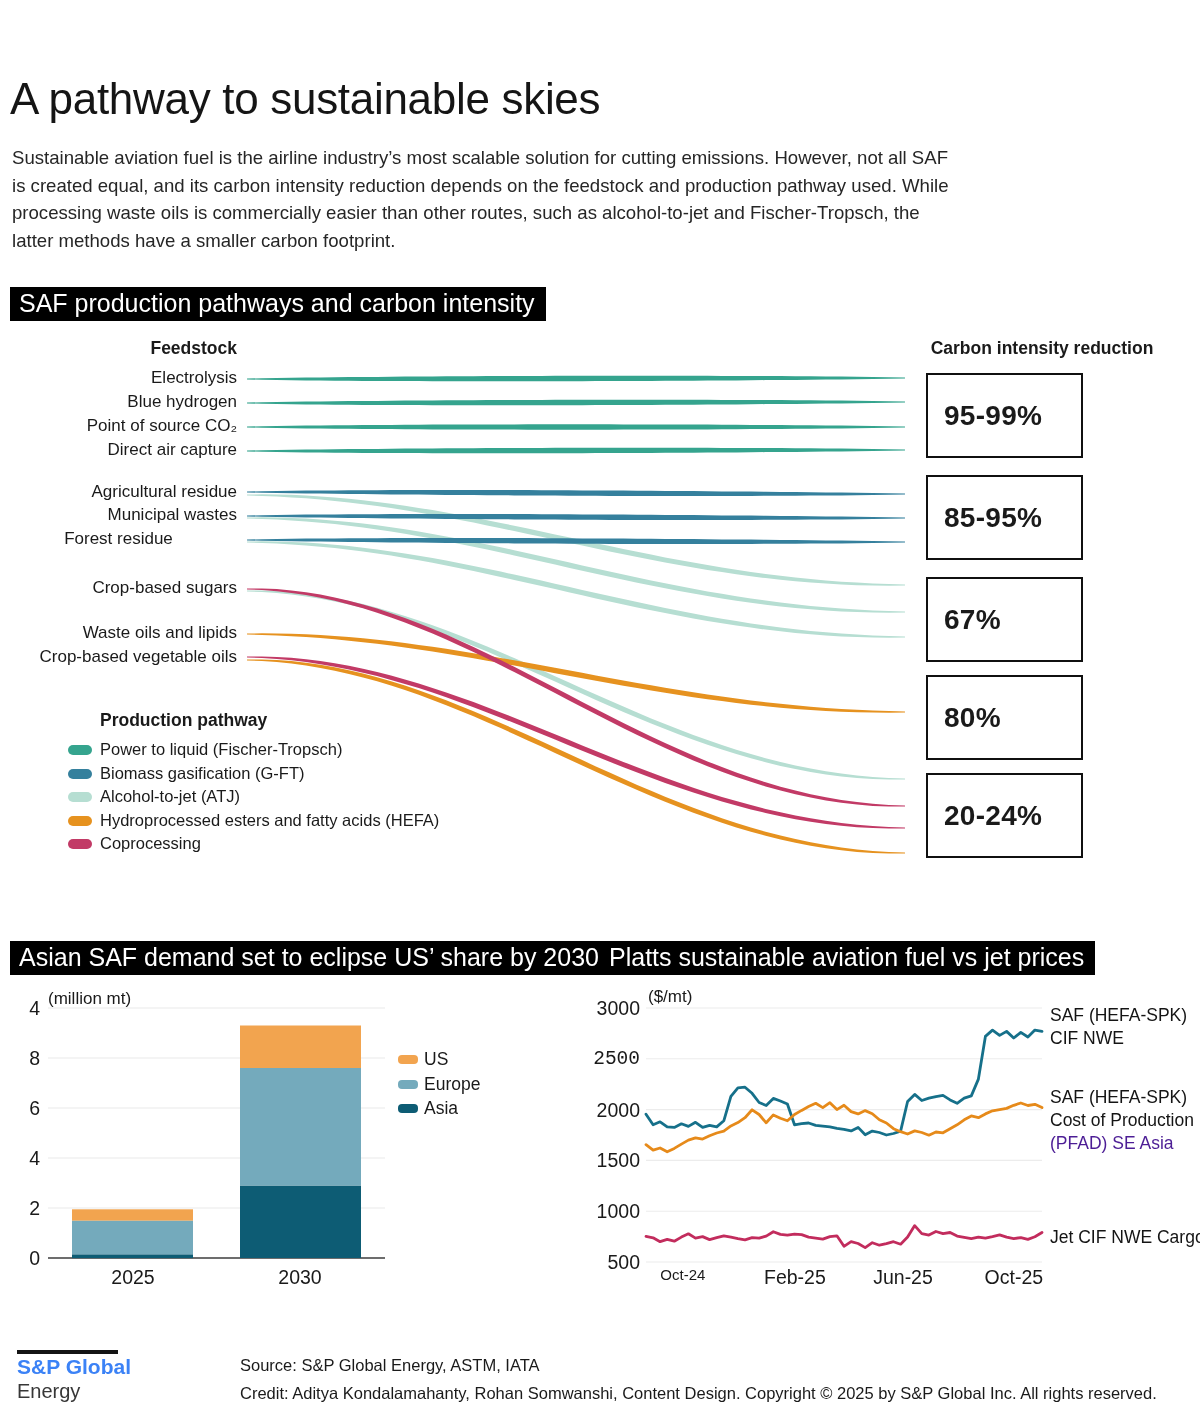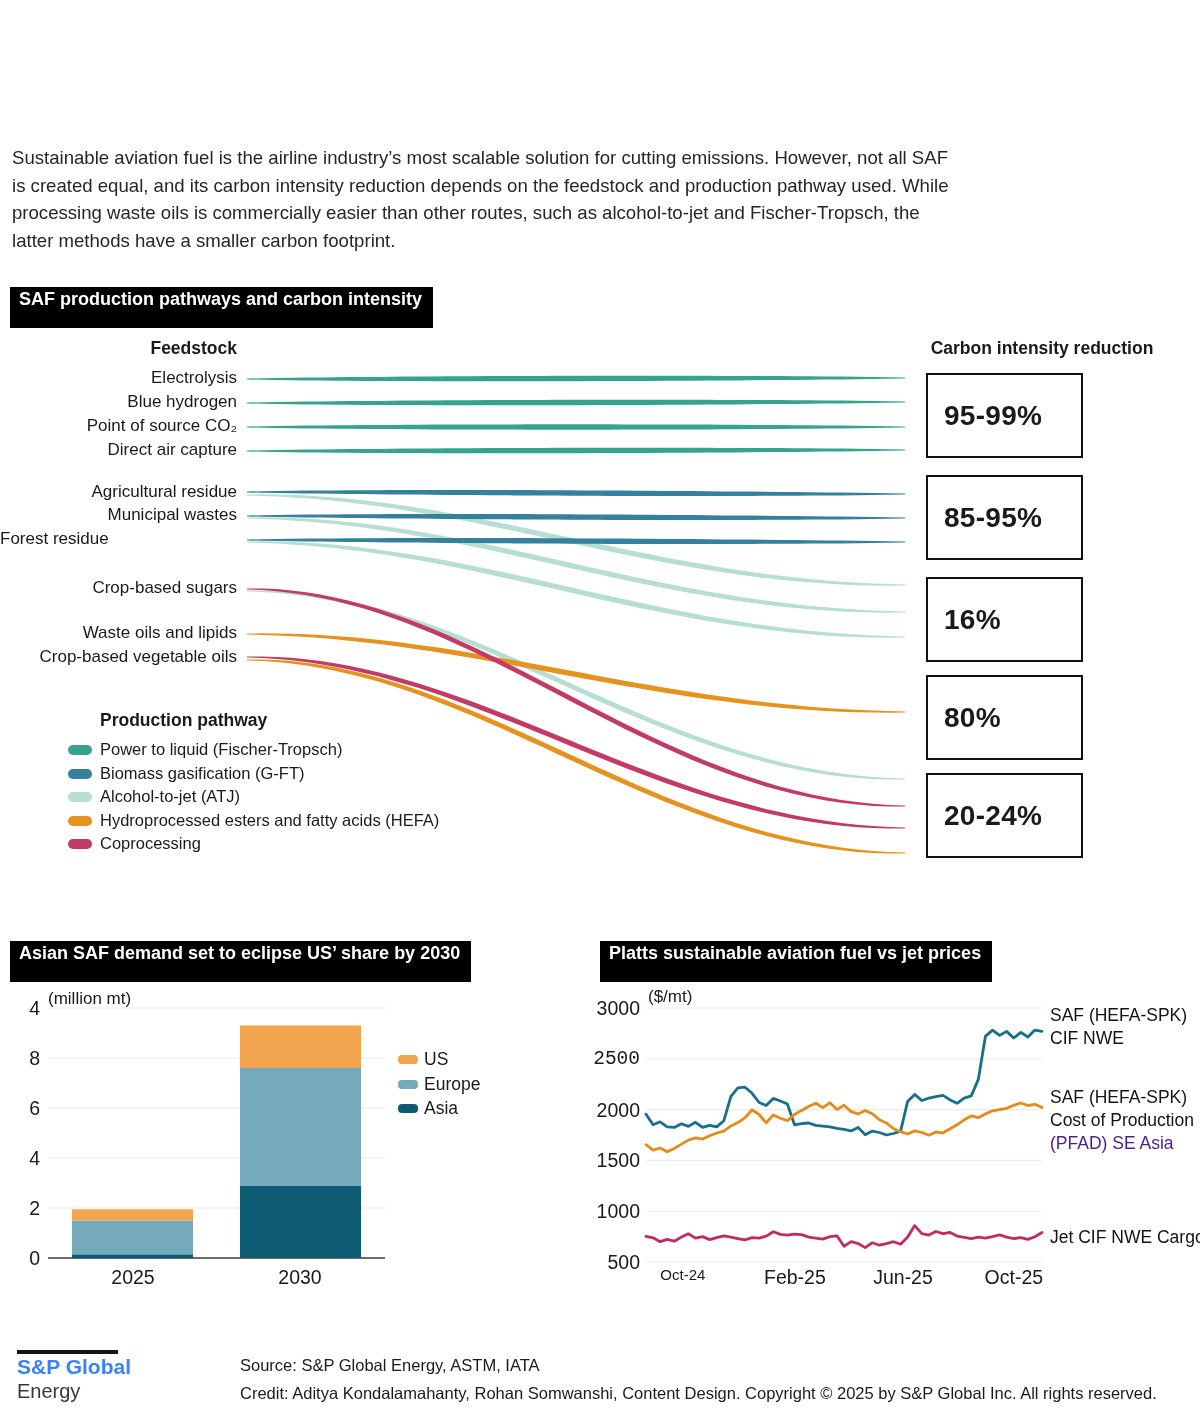--- a/index.html
+++ b/index.html
@@ -1,19 +1,19 @@
 <!DOCTYPE html>
 <html><head>
 <meta charset="utf-8">
 <style>
   html,body{margin:0;padding:0;background:#ffffff}
   body, div{font-family:"Liberation Sans","DejaVu Sans",sans-serif;color:#1a1a1a}
   #stage{position:relative;width:1200px;height:1415px;background:#fff;overflow:hidden}
   .abs{position:absolute;white-space:nowrap}
-  .badge2{background:#000;color:#fff;display:inline-block;font-weight:700;font-size:18px;padding:2px 11px 18px 9px}
+  .badge2{background:#000;color:#fff;display:inline-block;font-weight:400;font-size:25px;padding:2px 11px 3px 9px}
   #title-badge{left:10px;top:8px;background:#000;color:#fff;display:inline-block;font-size:45px;font-weight:500;padding:1px 16px 8px 9px;letter-spacing:.3px}
   #subtitle{left:10px;top:74px;font-size:44px;font-weight:500;color:#151515;letter-spacing:-.3px}
   #intro{left:12px;top:144px;width:948px;font-size:18.6px;line-height:27.6px;color:#262626;white-space:normal}
   #sankey-badge{left:10px;top:287px}
   #feed-head{left:0;top:338px;width:237px;text-align:right;font-weight:700;font-size:17.5px}
   #carbon-head{left:926px;top:338px;width:232px;text-align:center;font-weight:700;font-size:17.5px}
   #legend-title{left:100px;top:710px;font-weight:700;font-size:17.5px}
   #bar-badge{left:10px;top:941px}
   #bar-unit{left:48px;top:989px;font-size:17px}
   #line-badge{left:600px;top:941px}
@@ -63,20 +63,21 @@
       <line x1="646" y1="1211.2" x2="1042" y2="1211.2" stroke="#ececec" stroke-width="1.1"></line>
       <line x1="646" y1="1160.4" x2="1042" y2="1160.4" stroke="#ececec" stroke-width="1.1"></line>
       <line x1="646" y1="1109.6" x2="1042" y2="1109.6" stroke="#ececec" stroke-width="1.1"></line>
       <line x1="646" y1="1058.8" x2="1042" y2="1058.8" stroke="#ececec" stroke-width="1.1"></line>
       <line x1="646" y1="1008.0" x2="1042" y2="1008.0" stroke="#ececec" stroke-width="1.1"></line>
       <polyline points="646.0,1114.2 653.1,1124.8 660.1,1121.8 667.2,1126.9 674.3,1127.4 681.4,1123.8 688.4,1126.4 695.5,1122.3 702.6,1127.4 709.6,1125.3 716.7,1126.9 723.8,1120.8 730.9,1096.4 737.9,1087.8 745.0,1087.2 752.1,1093.3 759.1,1102.5 766.2,1105.5 773.3,1098.4 780.4,1101.0 787.4,1104.0 794.5,1124.8 801.6,1123.6 808.6,1123.0 815.7,1125.3 822.8,1126.1 829.9,1126.9 836.9,1128.4 844.0,1129.4 851.1,1130.9 858.1,1127.4 865.2,1134.8 872.3,1131.1 879.4,1132.5 886.4,1135.0 893.5,1133.5 900.6,1131.1 907.6,1101.5 914.7,1094.4 921.8,1100.5 928.9,1098.2 935.9,1096.6 943.0,1095.4 950.1,1099.9 957.1,1103.3 964.2,1098.2 971.3,1095.9 978.4,1079.1 985.4,1036.4 992.5,1030.1 999.6,1035.4 1006.6,1031.4 1013.7,1038.0 1020.8,1032.4 1027.9,1037.0 1034.9,1030.1 1042.0,1031.4" fill="none" stroke="#16708a" stroke-width="2.8" stroke-linejoin="round" stroke-linecap="round"></polyline>
       <polyline points="646.0,1144.7 653.1,1150.2 660.1,1148.0 667.2,1151.8 674.3,1148.4 681.4,1144.1 688.4,1140.1 695.5,1137.8 702.6,1139.1 709.6,1135.8 716.7,1133.0 723.8,1131.1 730.9,1125.9 737.9,1122.6 745.0,1117.7 752.1,1109.8 759.1,1114.5 766.2,1122.8 773.3,1114.9 780.4,1118.2 787.4,1120.8 794.5,1114.5 801.6,1110.4 808.6,1106.6 815.7,1103.3 822.8,1107.6 829.9,1102.7 836.9,1109.6 844.0,1105.3 851.1,1111.6 858.1,1113.9 865.2,1110.6 872.3,1113.7 879.4,1119.8 886.4,1123.0 893.5,1128.7 900.6,1131.7 907.6,1134.0 914.7,1130.9 921.8,1132.5 928.9,1135.2 935.9,1132.0 943.0,1132.8 950.1,1128.7 957.1,1124.8 964.2,1119.8 971.3,1115.9 978.4,1117.7 985.4,1113.9 992.5,1110.8 999.6,1109.6 1006.6,1108.4 1013.7,1105.3 1020.8,1103.0 1027.9,1105.5 1034.9,1104.3 1042.0,1107.6" fill="none" stroke="#e68a1a" stroke-width="2.8" stroke-linejoin="round" stroke-linecap="round"></polyline>
       <polyline points="646.0,1236.4 653.1,1237.8 660.1,1241.7 667.2,1239.4 674.3,1241.2 681.4,1237.1 688.4,1233.8 695.5,1238.1 702.6,1236.6 709.6,1239.6 716.7,1237.6 723.8,1235.8 730.9,1237.1 737.9,1238.6 745.0,1239.9 752.1,1237.6 759.1,1238.1 766.2,1236.1 773.3,1231.7 780.4,1234.4 787.4,1235.1 794.5,1234.1 801.6,1234.6 808.6,1237.1 815.7,1238.1 822.8,1239.1 829.9,1236.6 836.9,1235.8 844.0,1246.3 851.1,1241.7 858.1,1243.5 865.2,1247.6 872.3,1242.7 879.4,1245.2 886.4,1243.7 893.5,1241.7 900.6,1244.2 907.6,1237.1 914.7,1225.6 921.8,1233.6 928.9,1235.1 935.9,1231.5 943.0,1233.6 950.1,1232.5 957.1,1236.1 964.2,1237.4 971.3,1238.6 978.4,1237.1 985.4,1238.1 992.5,1236.6 999.6,1234.8 1006.6,1237.1 1013.7,1238.6 1020.8,1237.6 1027.9,1239.4 1034.9,1236.8 1042.0,1232.5" fill="none" stroke="#c22c5d" stroke-width="2.8" stroke-linejoin="round" stroke-linecap="round"></polyline>
     </svg>
 
+  <div class="abs" id="subtitle">A pathway to sustainable skies</div>
   <div class="abs" id="intro">Sustainable aviation fuel is the airline industry’s most scalable solution for cutting emissions. However, not all SAF is created equal, and its carbon intensity reduction depends on the feedstock and production pathway used. While processing waste oils is commercially easier than other routes, such as alcohol-to-jet and Fischer-Tropsch, the latter methods have a smaller carbon footprint.</div>
 
   <div class="abs badge2" id="sankey-badge">SAF production pathways and carbon intensity</div>
   <div class="abs" id="feed-head">Feedstock</div>
   <div class="abs" id="carbon-head">Carbon intensity reduction</div>
   <div class="abs" id="legend-title">Production pathway</div>
 
   <div class="abs badge2" id="bar-badge">Asian SAF demand set to eclipse US’ share by 2030</div>
   <div class="abs" id="bar-unit">(million mt)</div>
 
@@ -87,27 +88,27 @@
   <div class="abs" id="brand">S&amp;P Global</div>
   <div class="abs" id="division">Energy</div>
   <div class="abs" id="source">Source: S&amp;P Global Energy, ASTM, IATA</div>
   <div class="abs" id="credit">Credit: Aditya Kondalamahanty, Rohan Somwanshi, Content Design.  Copyright © 2025 by S&amp;P Global Inc.  All rights reserved.</div>
 <div class="abs" style="left: 0px; top: 368px; width: 237px; text-align: right; font-size: 17px;">Electrolysis</div>
     <div class="abs" style="left: 0px; top: 392px; width: 237px; text-align: right; font-size: 17px;">Blue hydrogen</div>
     <div class="abs" style="left: 0px; top: 416px; width: 237px; text-align: right; font-size: 17px;">Point of source CO₂</div>
     <div class="abs" style="left: 0px; top: 440px; width: 237px; text-align: right; font-size: 17px;">Direct air capture</div>
     <div class="abs" style="left: 0px; top: 482px; width: 237px; text-align: right; font-size: 17px;">Agricultural residue</div>
     <div class="abs" style="left: 0px; top: 505px; width: 237px; text-align: right; font-size: 17px;">Municipal wastes</div>
-    <div class="abs" style="left: 0px; top: 529px; width: 237px; text-align: left; font-size: 17px;">Forest residue</div>
+    <div class="abs" style="left: 0px; top: 529px; width: 237px; text-align: center; font-size: 17px;">Forest residue</div>
     <div class="abs" style="left: 0px; top: 578px; width: 237px; text-align: right; font-size: 17px;">Crop-based sugars</div>
     <div class="abs" style="left: 0px; top: 623px; width: 237px; text-align: right; font-size: 17px;">Waste oils and lipids</div>
     <div class="abs" style="left: 0px; top: 647px; width: 237px; text-align: right; font-size: 17px;">Crop-based vegetable oils</div>
     <div class="abs cbox" style="left: 926px; top: 373px; width: 157px; height: 85px;">95-99%</div>
     <div class="abs cbox" style="left: 926px; top: 475px; width: 157px; height: 85px;">85-95%</div>
-    <div class="abs cbox" style="left: 926px; top: 577px; width: 157px; height: 85px;">16%</div>
+    <div class="abs cbox" style="left: 926px; top: 577px; width: 157px; height: 85px;">67%</div>
     <div class="abs cbox" style="left: 926px; top: 675px; width: 157px; height: 85px;">80%</div>
     <div class="abs cbox" style="left: 926px; top: 773px; width: 157px; height: 85px;">20-24%</div>
     <div class="sw" style="left: 68px; top: 745px; width: 24px; height: 10px; background: rgb(53, 164, 142);"></div>
     <div class="abs" style="left: 100px; top: 740px; font-size: 16.5px;">Power to liquid (Fischer-Tropsch)</div>
     <div class="sw" style="left: 68px; top: 768.5px; width: 24px; height: 10px; background: rgb(53, 128, 157);"></div>
     <div class="abs" style="left: 100px; top: 763.5px; font-size: 16.5px;">Biomass gasification (G-FT)</div>
     <div class="sw" style="left: 68px; top: 792px; width: 24px; height: 10px; background: rgb(182, 222, 210);"></div>
     <div class="abs" style="left: 100px; top: 787px; font-size: 16.5px;">Alcohol-to-jet (ATJ)</div>
     <div class="sw" style="left: 68px; top: 815.5px; width: 24px; height: 10px; background: rgb(230, 146, 31);"></div>
     <div class="abs" style="left: 100px; top: 810.5px; font-size: 16.5px;">Hydroprocessed esters and fatty acids (HEFA)</div>

